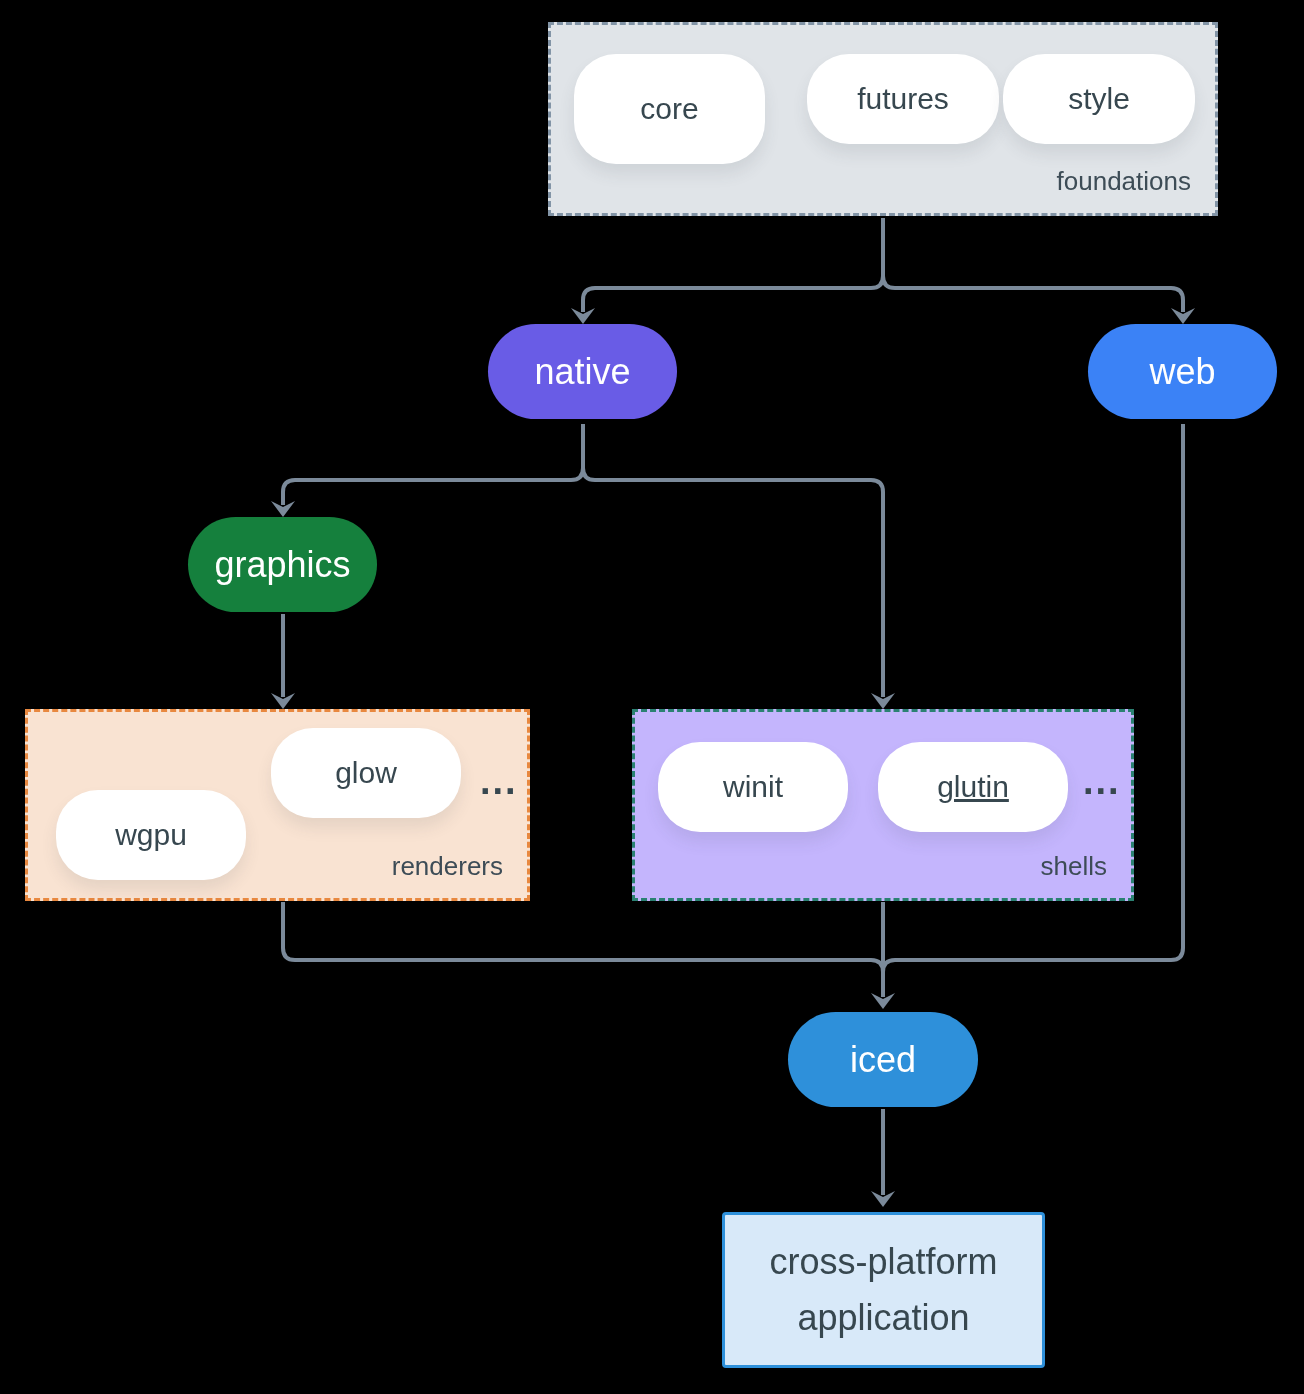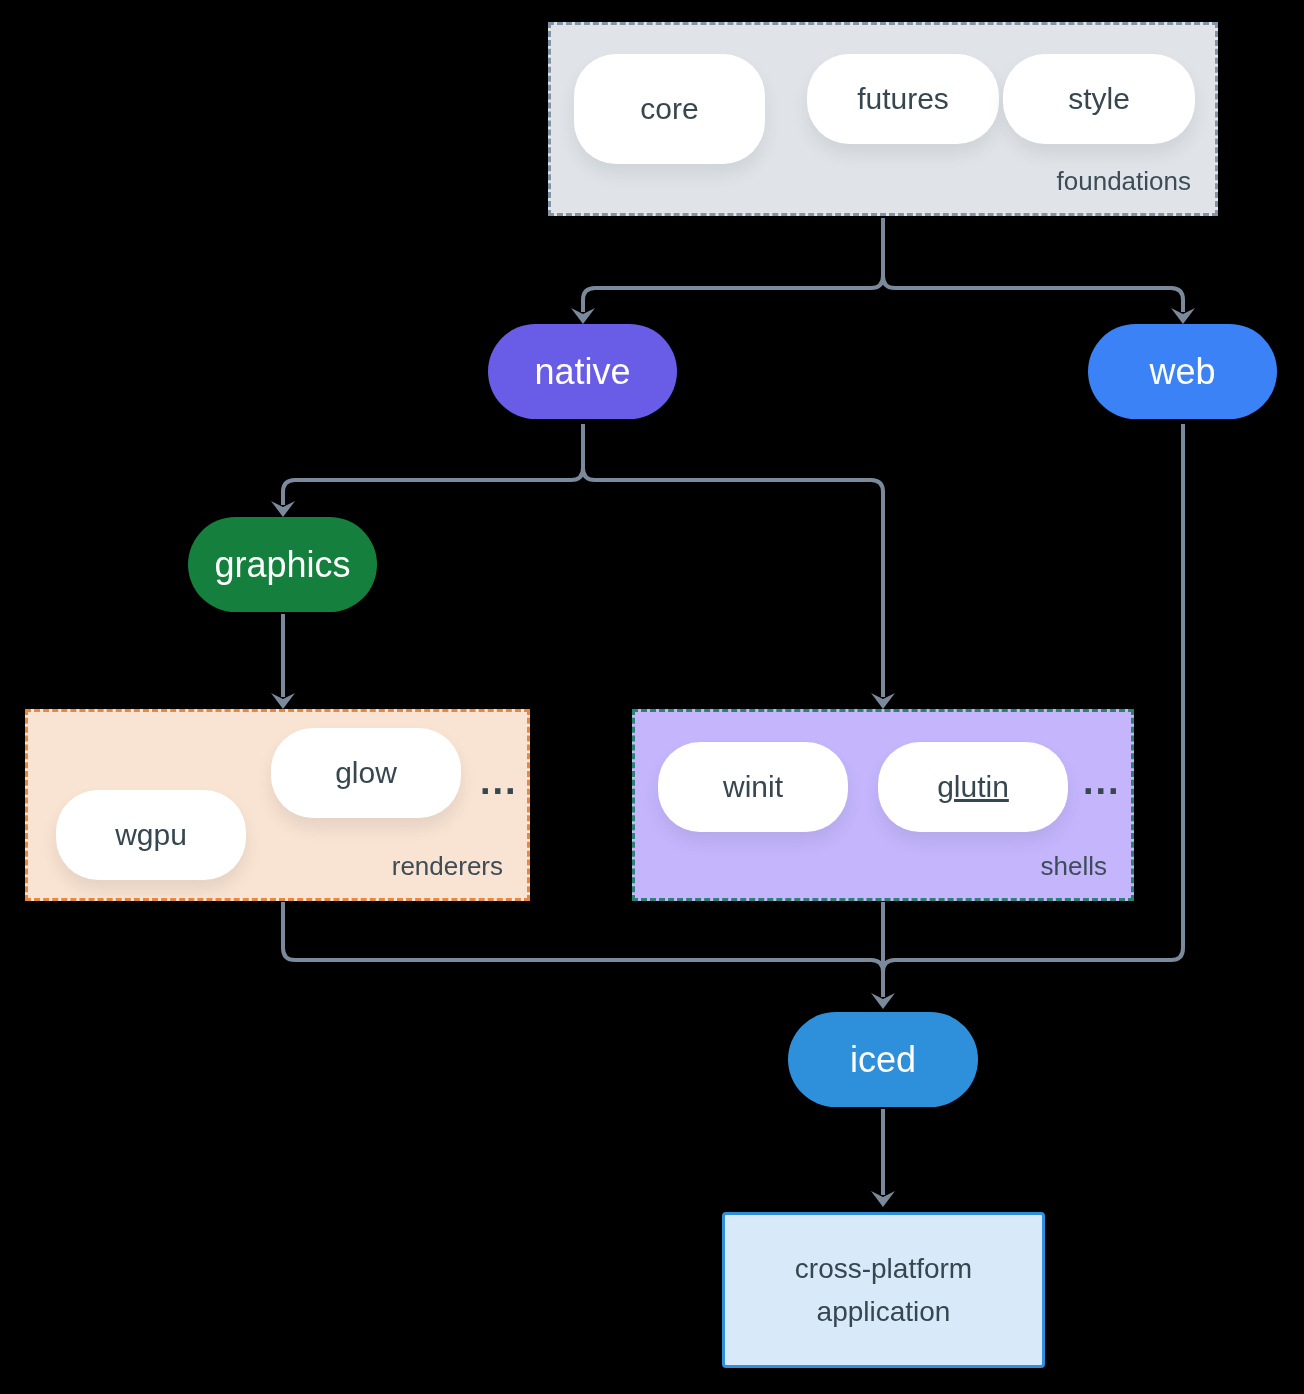--- a/index.html
+++ b/index.html
@@ -50,21 +50,21 @@
   }
   .n-native   { left:488px;  top:324px;  width:189px; height:95px; background:#695ce6; }
   .n-web      { left:1088px; top:324px;  width:189px; height:95px; background:#3b82f6; }
   .n-graphics { left:188px;  top:517px;  width:189px; height:95px; background:#15803d; }
   .n-iced     { left:788px;  top:1012px; width:190px; height:95px; background:#2e90da; }
 
   .app-box {
     position:absolute; left:722px; top:1212px; width:323px; height:156px;
     box-sizing:border-box; background:#d8e9f9; border:3px solid #2e90da; border-radius:4px;
     display:flex; align-items:center; justify-content:center;
-    text-align:center; font-size:28px; line-height:1.55; color:#37474f;
+    text-align:center; font-size:36px; line-height:1.55; color:#37474f;
     padding:0 34px;
   }
 </style>
 </head>
 <body>
 
 <div class="canvas">
 
   <svg class="connectors" viewBox="0 0 1304 1394" xmlns="http://www.w3.org/2000/svg">
 

